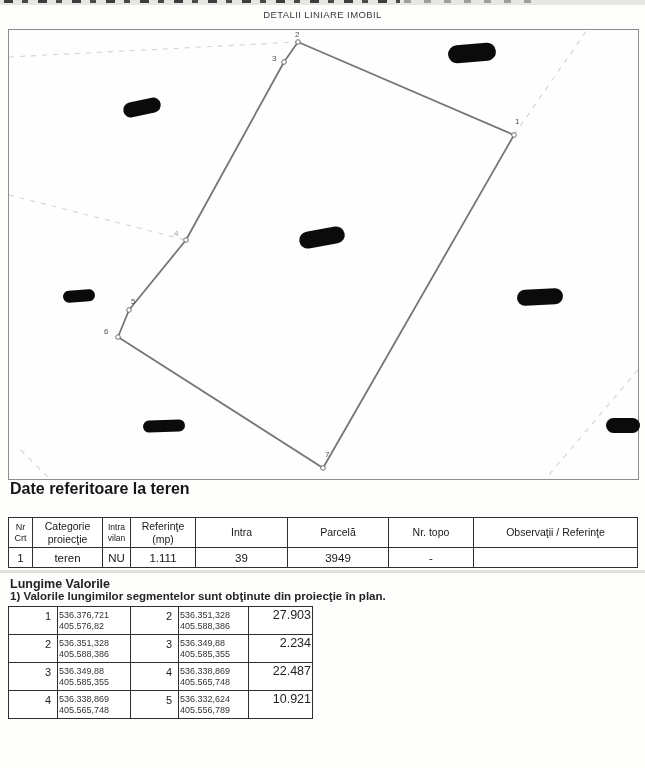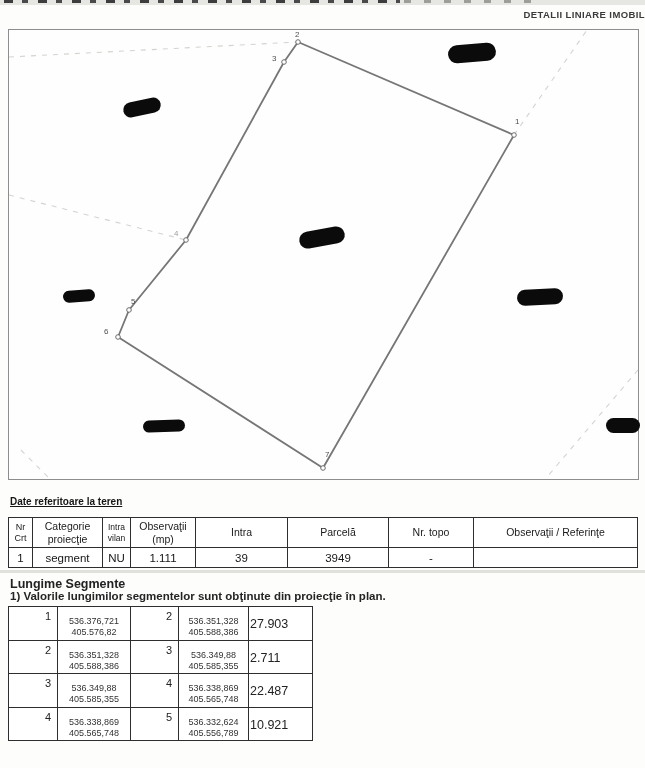--- a/index.html
+++ b/index.html
@@ -6,51 +6,51 @@
   body{
     width:645px;height:768px;position:relative;overflow:hidden;
     background:#fdfdfc;color:#1c1c1c;
     font-family:"Liberation Sans", sans-serif;
   }
   
   .top-band{position:absolute;left:0;top:0;width:645px;height:5px;background:#e6e6e3;}
   .top-dashes{position:absolute;top:0;height:3px;
     background:repeating-linear-gradient(90deg,#3d3d3d 0 9px,transparent 9px 18px,#4a4a4a 18px 24px,transparent 24px 34px);}
   .top-dashes.light{background:repeating-linear-gradient(90deg,#9d9d9a 0 7px,transparent 7px 20px);}
-  .doc-title{position:absolute;left:0;top:9px;width:645px;text-align:right;
-    font-size:9.5px;font-weight:bold;letter-spacing:.4px;color:#3b3b3b;}
+  .doc-title{position:absolute;left:0;top:9px;width:645px;text-align:center;
+    font-size:9.5px;font-weight:normal;letter-spacing:.4px;color:#3b3b3b;}
   
   .map-frame{position:absolute;left:8px;top:29px;width:629px;height:449px;
     border:1.2px solid #8d8d8d;background:#fefefe;}
   .map-frame svg{position:absolute;left:0;top:0;}
   .vlabel{position:absolute;font-size:8px;color:#4e4e4e;line-height:1;}
   .vlabel.faint{opacity:.55;}
   .redaction{position:absolute;background:#0b0b0b;border-radius:9px;}
   
-  .h-teren{position:absolute;left:10px;top:496px;font-size:10px;font-weight:bold;color:#161616;text-decoration:underline;}
+  .h-teren{position:absolute;left:10px;top:480px;font-size:16px;font-weight:bold;color:#161616;}
   .h-seg{position:absolute;left:10px;top:577px;font-size:12.5px;font-weight:bold;color:#222;}
   .seg-note{position:absolute;left:10px;top:590px;font-size:11.5px;font-weight:bold;color:#252525;}
   .scan-shadow{position:absolute;left:0;top:570px;width:645px;height:3px;background:#e0e0dd;}
   
   table{border-collapse:collapse;position:absolute;table-layout:fixed;background:#fff;}
   th,td{border:1.5px solid #2e2e2e;overflow:hidden;margin-top:35px;}
   th{font-weight:normal;white-space:pre-line;line-height:1.18;font-size:10.5px;color:#1a1a1a;
      text-align:center;vertical-align:middle;padding:1px 2px;}
   .t1{left:8px;top:517px;width:629px;}
   .t1 .hdr{height:30px;}
   .t1 .row{height:20px;}
   .t1 td{font-size:11.5px;text-align:center;vertical-align:middle;color:#161616;}
   .t2{left:8px;top:606px;width:304px;}
   .t2 .hdr{height:42px;}
   .t2 th{font-weight:bold;color:#2b2b2b;}
   .t2 .row{height:28px;}
   .t2 td{vertical-align:top;color:#222;}
   .t2 td.pt{font-size:11px;text-align:right;padding:3px 6px 0 0;}
-  .t2 td.xy{font-size:9px;line-height:1.25;text-align:center;white-space:pre-line;padding-top:9px;color:#333;}
-  .t2 td.len{font-size:12.5px;text-align:left;padding-top:10px;}
+  .t2 td.xy{font-size:9px;line-height:1.25;white-space:pre-line;padding-top:3px;color:#333;}
+  .t2 td.len{font-size:12.5px;text-align:right;padding-top:1px;}
 </style>
 </head>
 <body>
 
 <div class="top-band"></div>
 <div class="top-dashes" style="left:4px;width:396px;"></div>
 <div class="top-dashes light" style="left:404px;width:130px;"></div>
 
 <div class="doc-title">DETALII LINIARE IMOBIL</div>
 
@@ -109,43 +109,43 @@
       <col style="width:164px">
   </colgroup>
   <tbody>
       <tr class="hdr">
     <th style="font-size:9px;">Nr
 Crt</th>
     <th>Categorie
 proiecţie</th>
     <th style="font-size:8.5px;">Intra
 vilan</th>
-    <th>Observaţii
+    <th>Referinţe
 (mp)</th>
     <th>Intra</th>
     <th>Parcelă</th>
     <th>Nr. topo</th>
     <th>Observaţii / Referinţe</th>
   </tr>
   <tr class="row">
     <td>1</td>
-    <td>segment</td>
+    <td>teren</td>
     <td>NU</td>
     <td>1.111</td>
     <td>39</td>
     <td>3949</td>
     <td>-</td>
     <td></td>
   </tr>
 </tbody>
   </table>
 
 <div class="scan-shadow"></div>
 
-<div class="h-seg">Lungime Segmente</div>
+<div class="h-seg">Lungime Valorile</div>
 <div class="seg-note">1) Valorile lungimilor segmentelor sunt obţinute din proiecţie în plan.</div>
 
 <table class="t2">
   <colgroup>
     <col style="width:49px">
       <col style="width:73px">
       <col style="width:48px">
       <col style="width:70px">
       <col style="width:64px">
   </colgroup>
@@ -159,21 +159,21 @@
 405.588,386</td>
     <td class="len">27.903</td>
   </tr>
   <tr class="row">
     <td class="pt">2</td>
     <td class="xy">536.351,328
 405.588,386</td>
     <td class="pt">3</td>
     <td class="xy">536.349,88
 405.585,355</td>
-    <td class="len">2.711</td>
+    <td class="len">2.234</td>
   </tr>
   <tr class="row">
     <td class="pt">3</td>
     <td class="xy">536.349,88
 405.585,355</td>
     <td class="pt">4</td>
     <td class="xy">536.338,869
 405.565,748</td>
     <td class="len">22.487</td>
   </tr>

